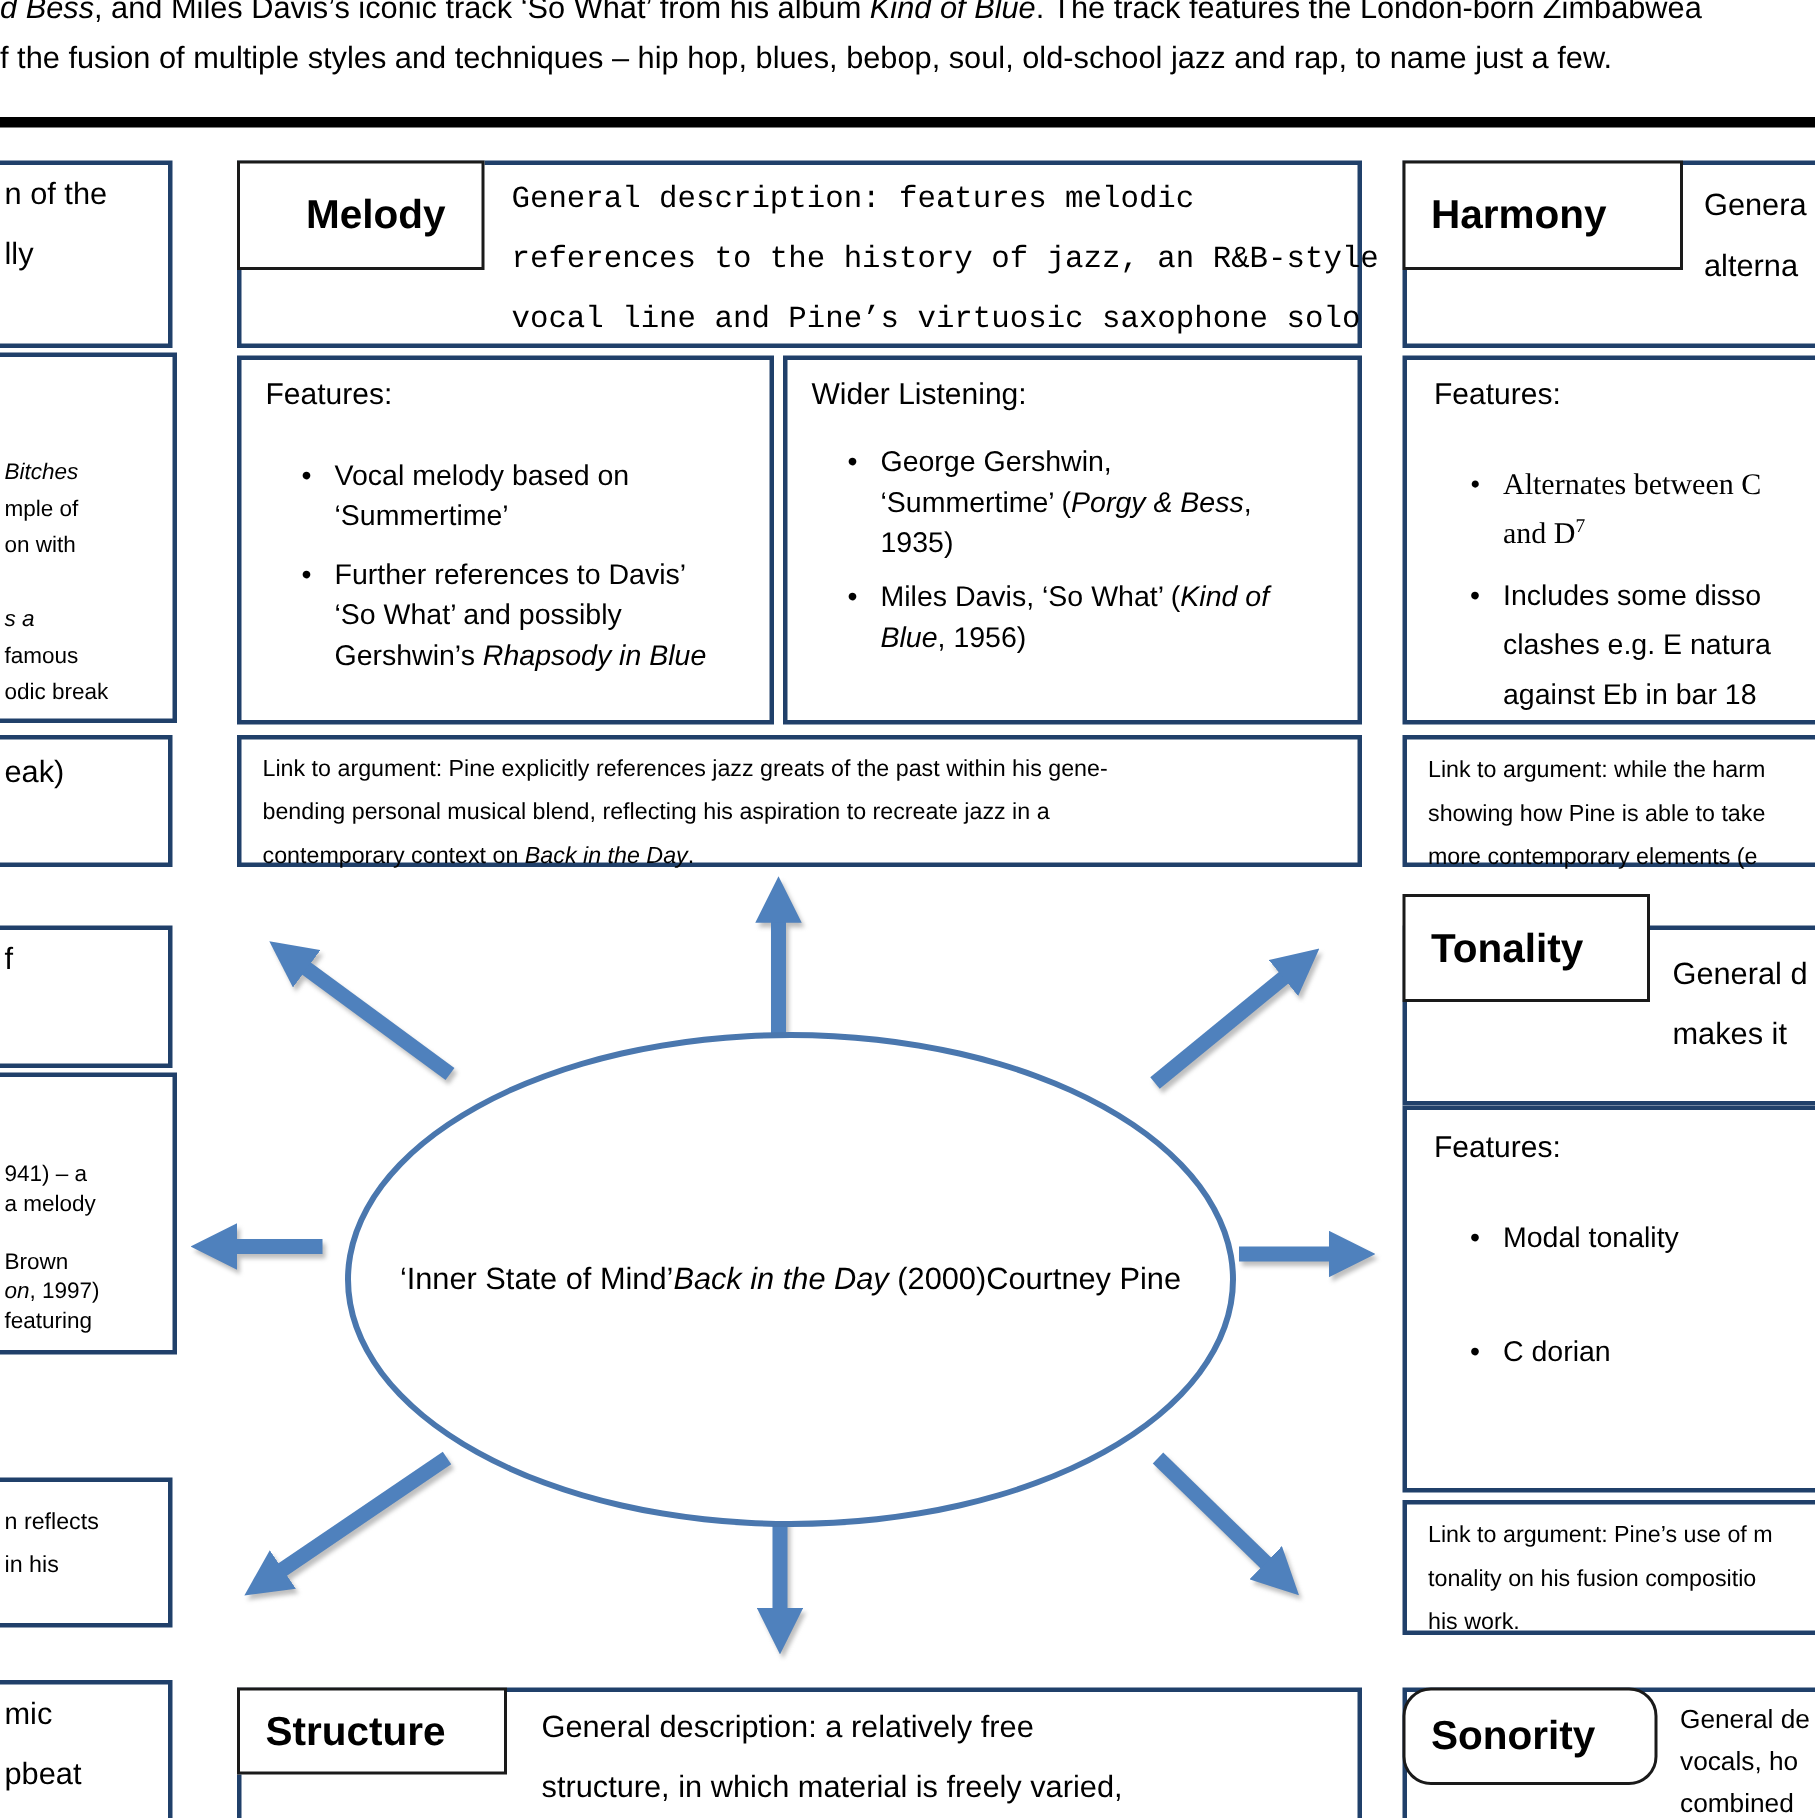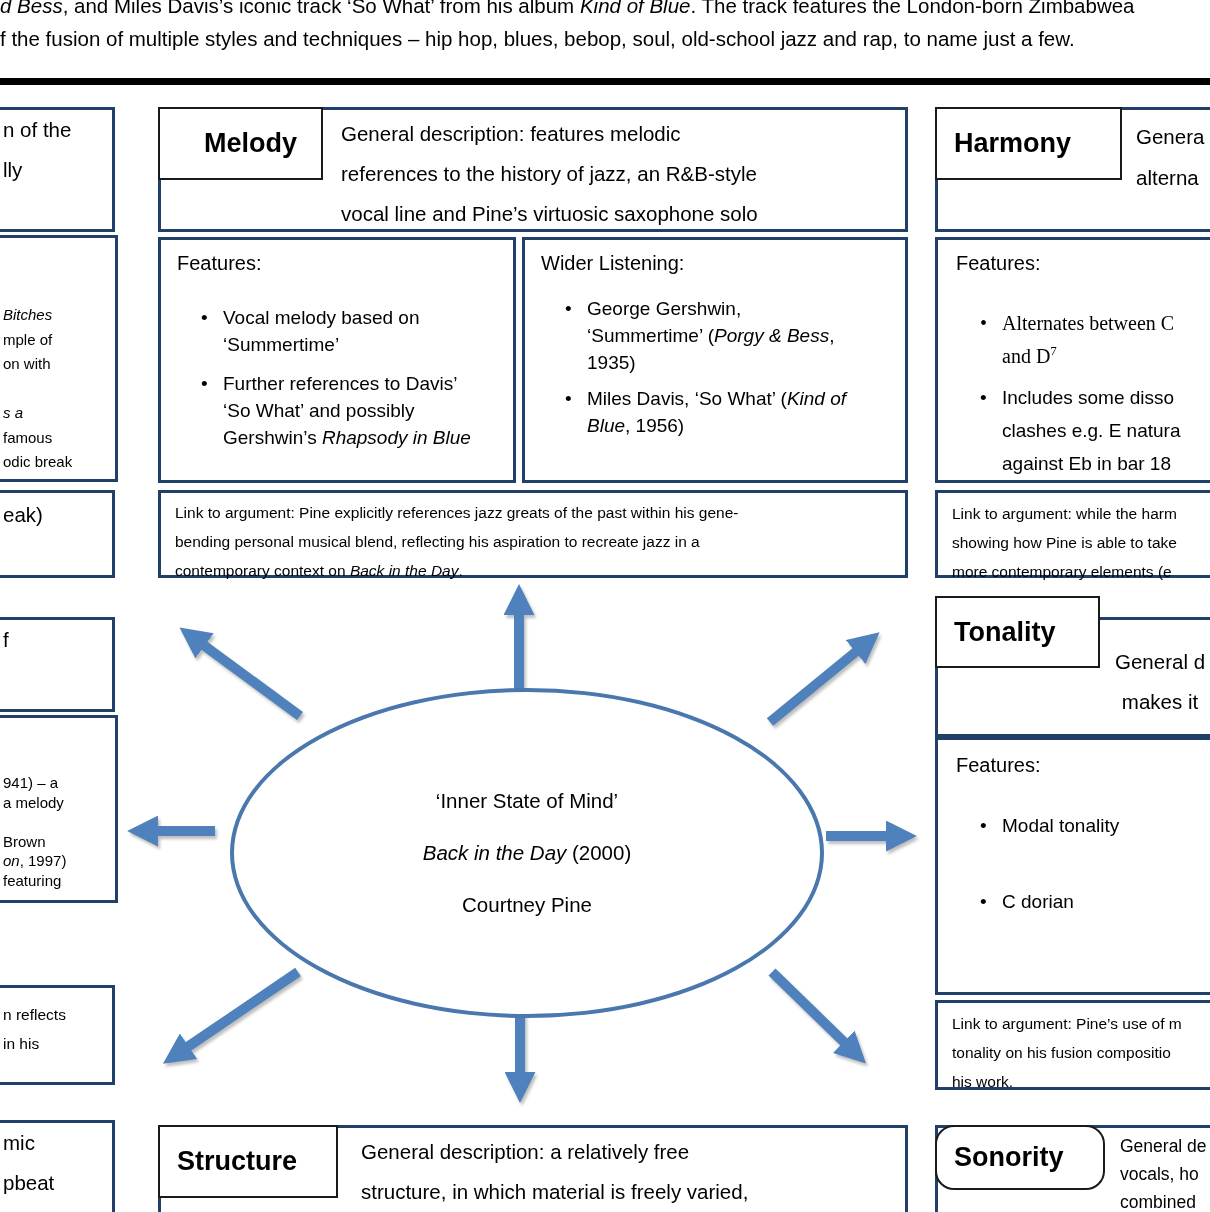--- a/index.html
+++ b/index.html
@@ -20,21 +20,21 @@
   .btxt{white-space:nowrap;}
   .it{font-style:italic;}
   .serif{font-family:"Liberation Serif",serif;font-size:20px;line-height:33px;}
   .lh33{line-height:33px;}
   .bigline{height:40px;font-size:20.5px;white-space:nowrap;}
   .sline{height:24.5px;font-size:15px;white-space:nowrap;}
   .eline{height:19.5px;font-size:15px;white-space:nowrap;}
   .rule{position:absolute;left:0;top:78px;width:1210px;height:7px;background:#000;}
   .hdr{position:absolute;font-size:20.5px;white-space:nowrap;}
   .ellipse{position:absolute;left:230px;top:688px;width:586px;height:322px;border:4px solid #4a77ae;
-           border-radius:50%;background:#fff;display:flex;flex-direction:column;align-items:center;
+           border-radius:50%;background:#fff;display:flex;flex-direction:row;align-items:center;
            justify-content:center;z-index:2;}
   .eline2{font-size:20.5px;line-height:26px;margin:13px 0;white-space:nowrap;}
   sup{font-size:13px;vertical-align:super;line-height:0;}
   svg.arrows{position:absolute;left:0;top:0;z-index:1;}
   svg.arrows g{filter:drop-shadow(2px 3px 1.5px rgba(110,110,110,0.45));}
 </style>
 </head>
 <body>
 
 <div class="hdr" style="left:0;top:-6px;">
@@ -79,21 +79,21 @@
 <div class="sec" style="left:-40px;top:985px;width:155px;height:100px;padding:12px 0 0 40px;">
   <div class="small">n reflects</div>
   <div class="small">in his</div>
 </div>
 
 <div class="sec" style="left:-40px;top:1120px;width:155px;height:150px;padding:8px 0 0 40px;">
   <div class="bigline">mic</div>
   <div class="bigline">pbeat</div>
 </div>
 
-<div class="sec" style="left:158px;top:107px;width:750px;height:125px;">
+<div class="sec" style="left:158px;top:107px;width:750px;height:125px;font-family:Liberation Mono, monospace;">
   <div class="desc" style="position:absolute;left:180px;top:4px;">
     <div>General description: features melodic</div>
     <div>references to the history of jazz, an R&amp;B-style</div>
     <div>vocal line and Pine’s virtuosic saxophone solo</div>
   </div>
 </div>
 <div class="lbl" style="left:158px;top:107px;width:165px;height:73px;padding-left:44px;">Melody</div>
 
 <div class="sec" style="left:158px;top:237px;width:358px;height:246px;padding:12px 0 0 16px;">
   <div class="feat-title">Features:</div>
@@ -172,21 +172,21 @@
   </div>
 </div>
 
 <div class="sec" style="left:935px;top:490px;width:325px;height:88px;padding:6px 0 0 14px;">
   <div class="small">Link to argument: while the harm</div>
   <div class="small">showing how Pine is able to take</div>
   <div class="small">more contemporary elements (e</div>
 </div>
 
 <div class="sec" style="left:935px;top:617px;width:325px;height:120px;">
-  <div class="desc" style="position:absolute;left:177px;top:22px;text-align:center;">
+  <div class="desc" style="position:absolute;left:177px;top:10px;">
     <div>General d</div>
     <div>makes it</div>
   </div>
 </div>
 <div class="lbl" style="left:935px;top:596px;width:165px;height:72px;">Tonality</div>
 
 <div class="sec" style="left:935px;top:737px;width:325px;height:258px;padding:14px 0 0 18px;">
   <div class="feat-title">Features:</div>
   <div class="bullets" style="margin-top:35px;">
     <div class="brow">
@@ -214,21 +214,21 @@
   </div>
 </div>
 <div class="lbl" style="left:935px;top:1125px;width:170px;height:65px;border-radius:19px;">Sonority</div>
 
 <div class="sec" style="left:158px;top:1125px;width:750px;height:145px;">
   <div class="desc" style="position:absolute;left:200px;top:4px;">
     <div>General description: a relatively free</div>
     <div>structure, in which material is freely varied,</div>
   </div>
 </div>
-<div class="lbl" style="left:158px;top:1125px;width:180px;height:73px;">Structure</div>
+<div class="lbl" style="left:158px;top:1125px;width:180px;height:58px;">Structure</div>
 
 <svg class="arrows" width="1210" height="1212" viewBox="0 0 1210 1212">
   <defs>
     <marker id="ah" viewBox="0 0 4 4" markerWidth="3.1" markerHeight="3.1" refX="0.4" refY="2" orient="auto">
       <path d="M0 0 L4 2 L0 4 Z" fill="#4f81bd"></path>
     </marker>
   </defs>
   <g stroke="#4f81bd" stroke-width="10" fill="none">
     <line x1="519" y1="700" x2="519" y2="612" marker-end="url(#ah)"></line>
     <line x1="300" y1="716" x2="202" y2="644" marker-end="url(#ah)"></line>

